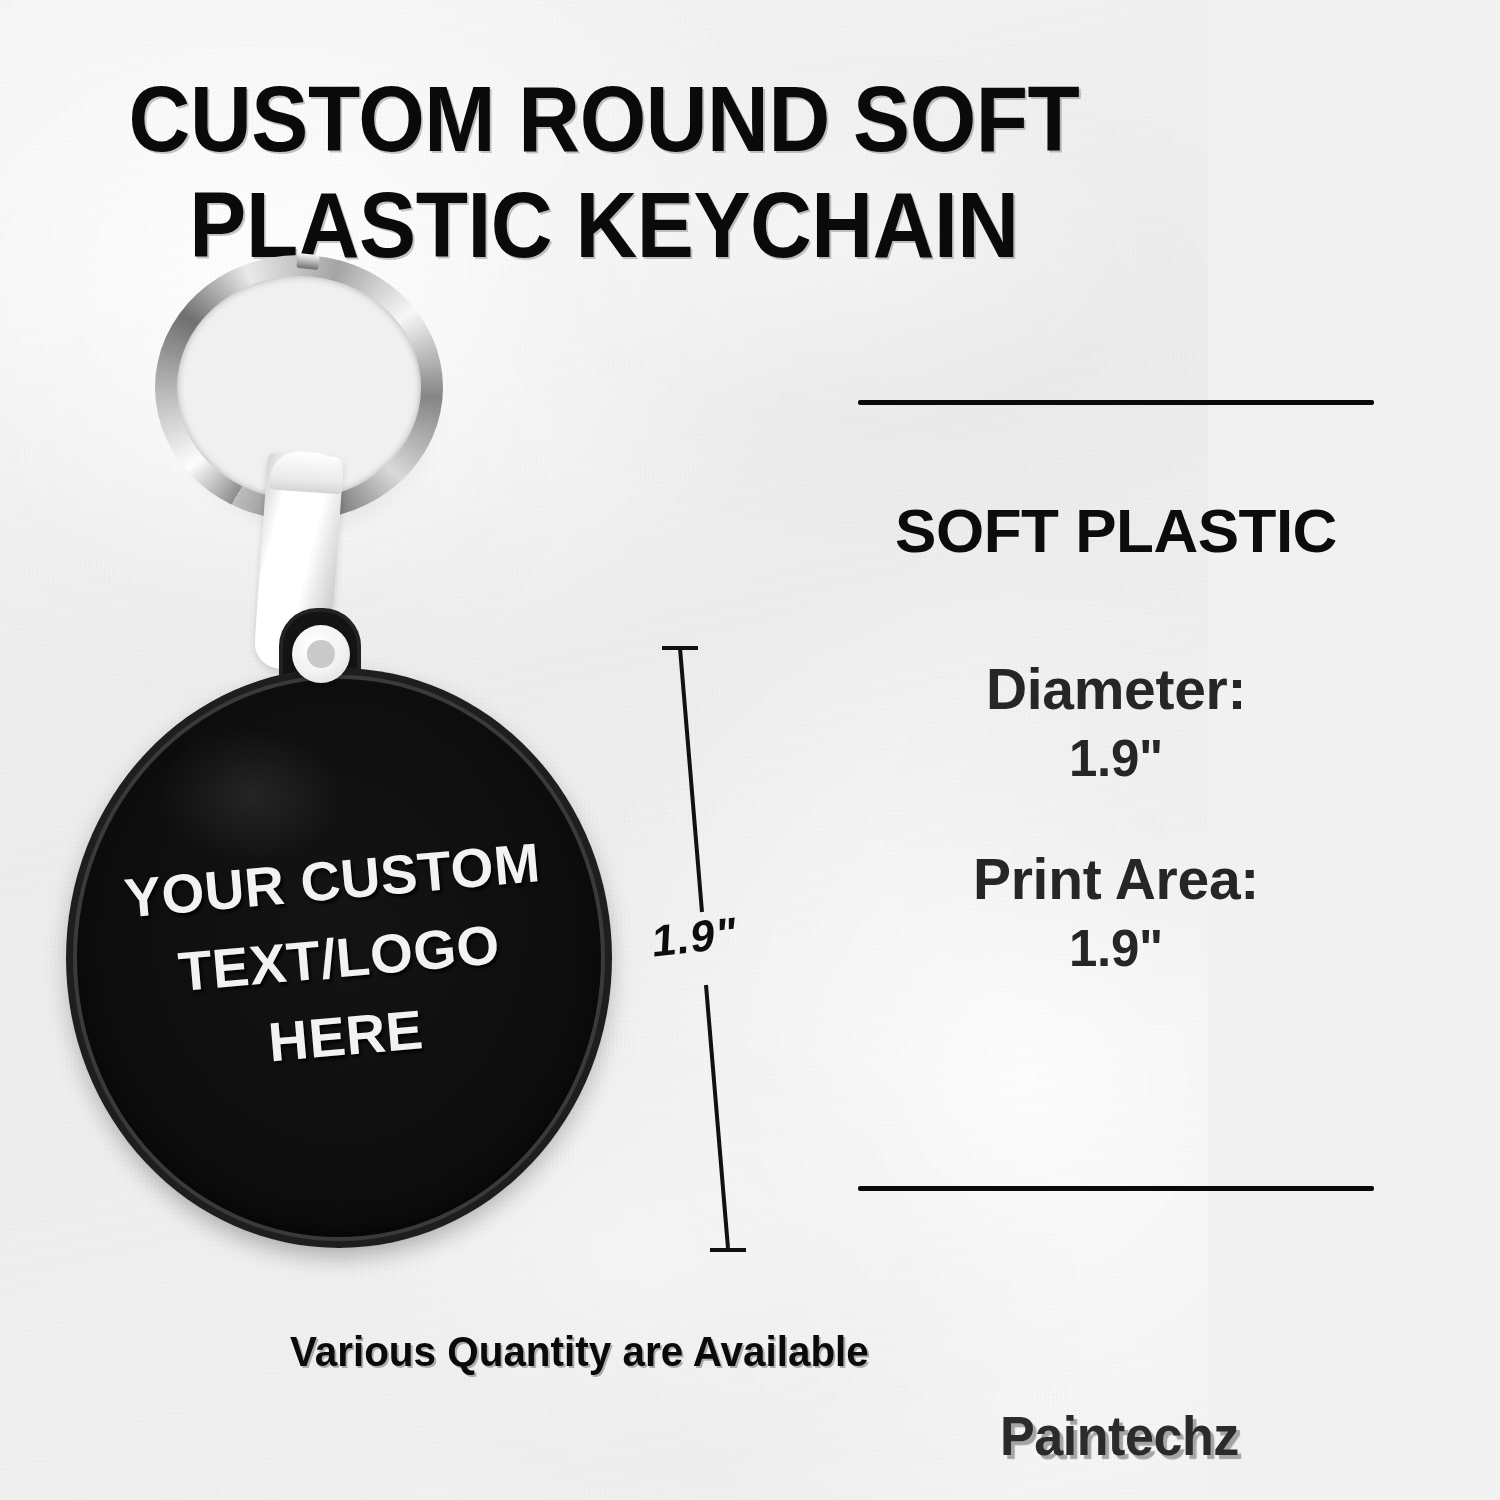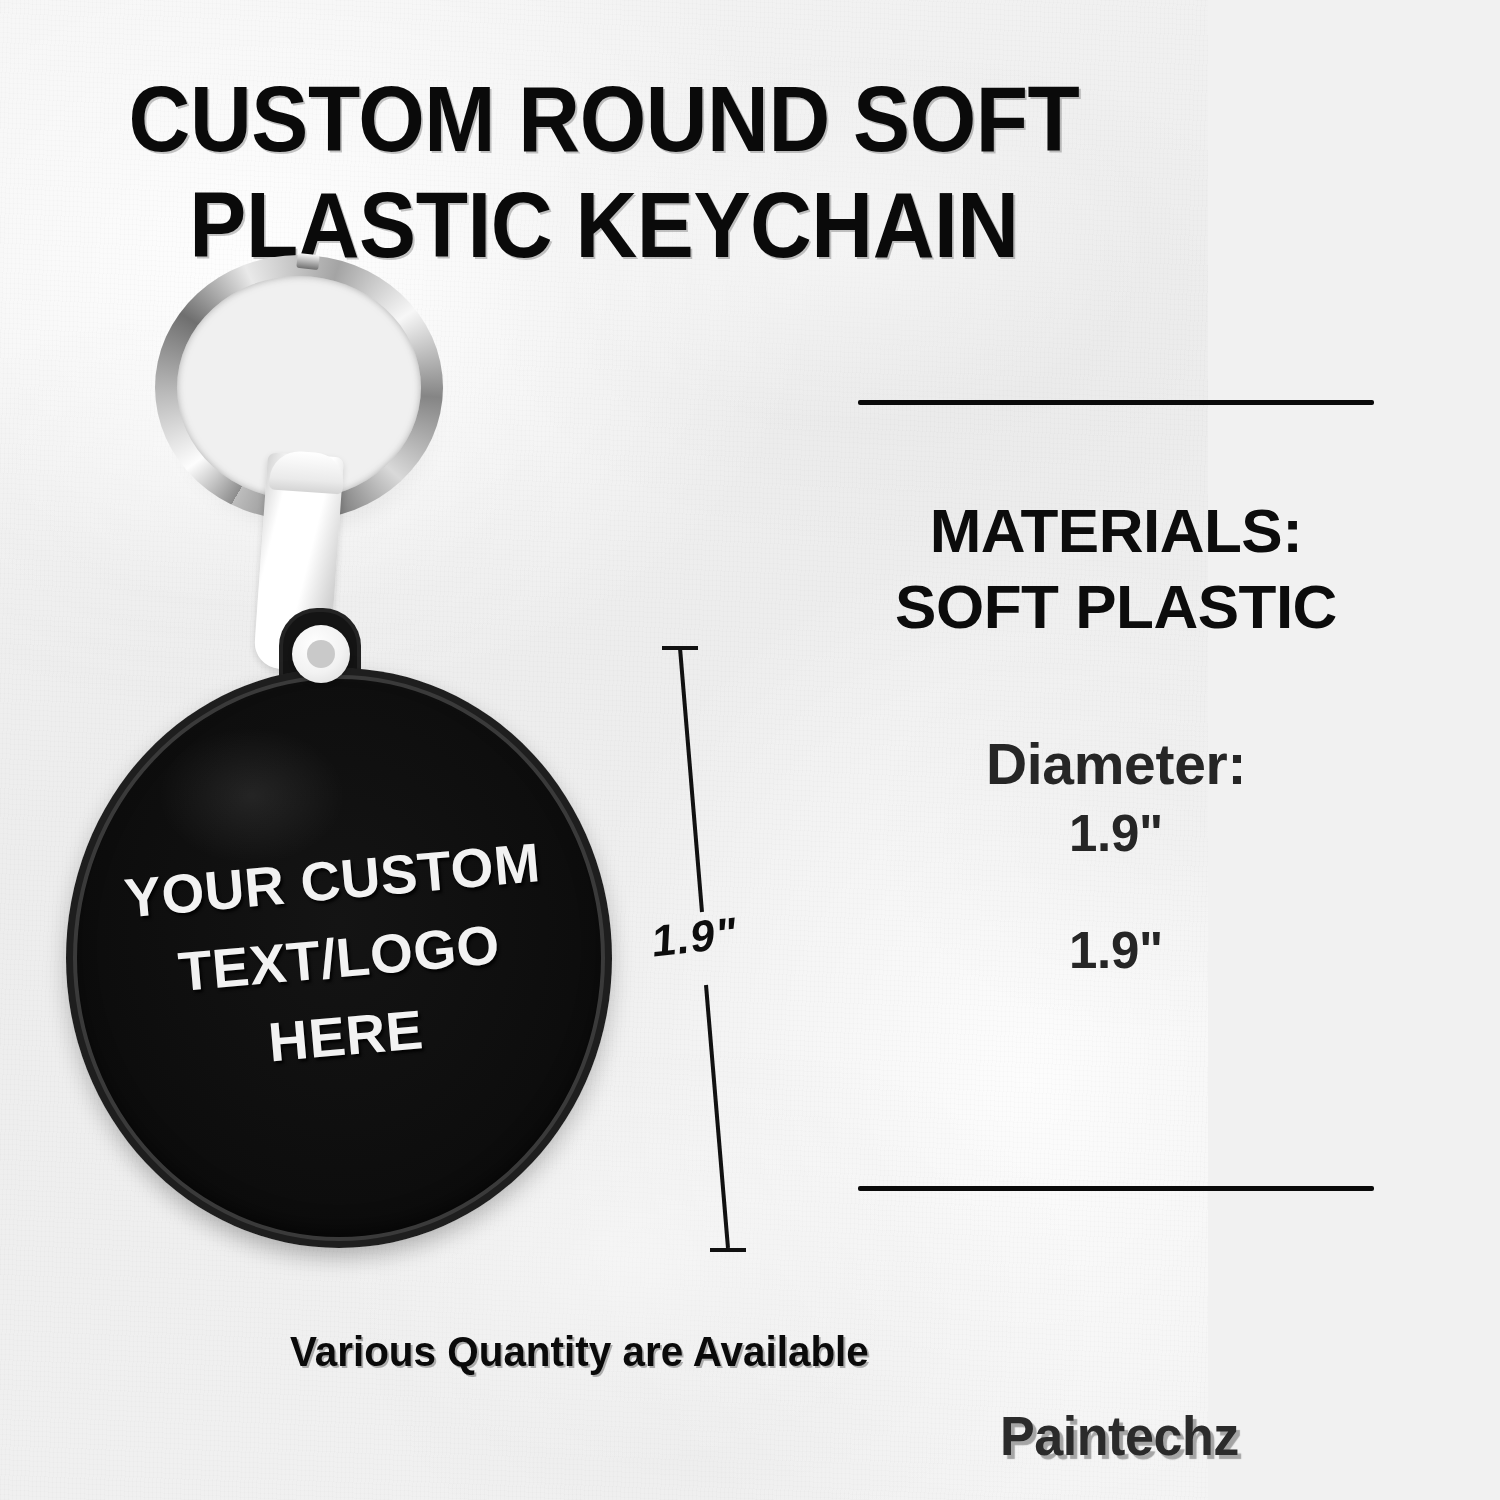--- a/index.html
+++ b/index.html
@@ -235,30 +235,30 @@
       <line x1="66" y1="345" x2="88" y2="608" stroke="#111" stroke-width="4"></line>
       <line x1="70" y1="610" x2="106" y2="610" stroke="#111" stroke-width="4"></line>
     </svg>
     <div class="dim-label">1.9"</div>
   </div>
 
   <div class="spec">
     <div class="rule"></div>
 
     <div class="materials">
-      <span>MATERIALS:</span>
       <span>SOFT PLASTIC</span>
     </div>
 
     <div class="spec-block">
       <div class="spec-row">
         <div class="spec-key">Diameter:</div>
         <div class="spec-val">1.9"</div>
       </div>
       <div class="spec-row">
+        <div class="spec-key">Print Area:</div>
         <div class="spec-val">1.9"</div>
       </div>
     </div>
   </div>
 
   <div class="rule-bottom-wrap">
     <div class="rule bottom"></div>
   </div>
 
   <div class="footer-note">Various Quantity are Available</div>

